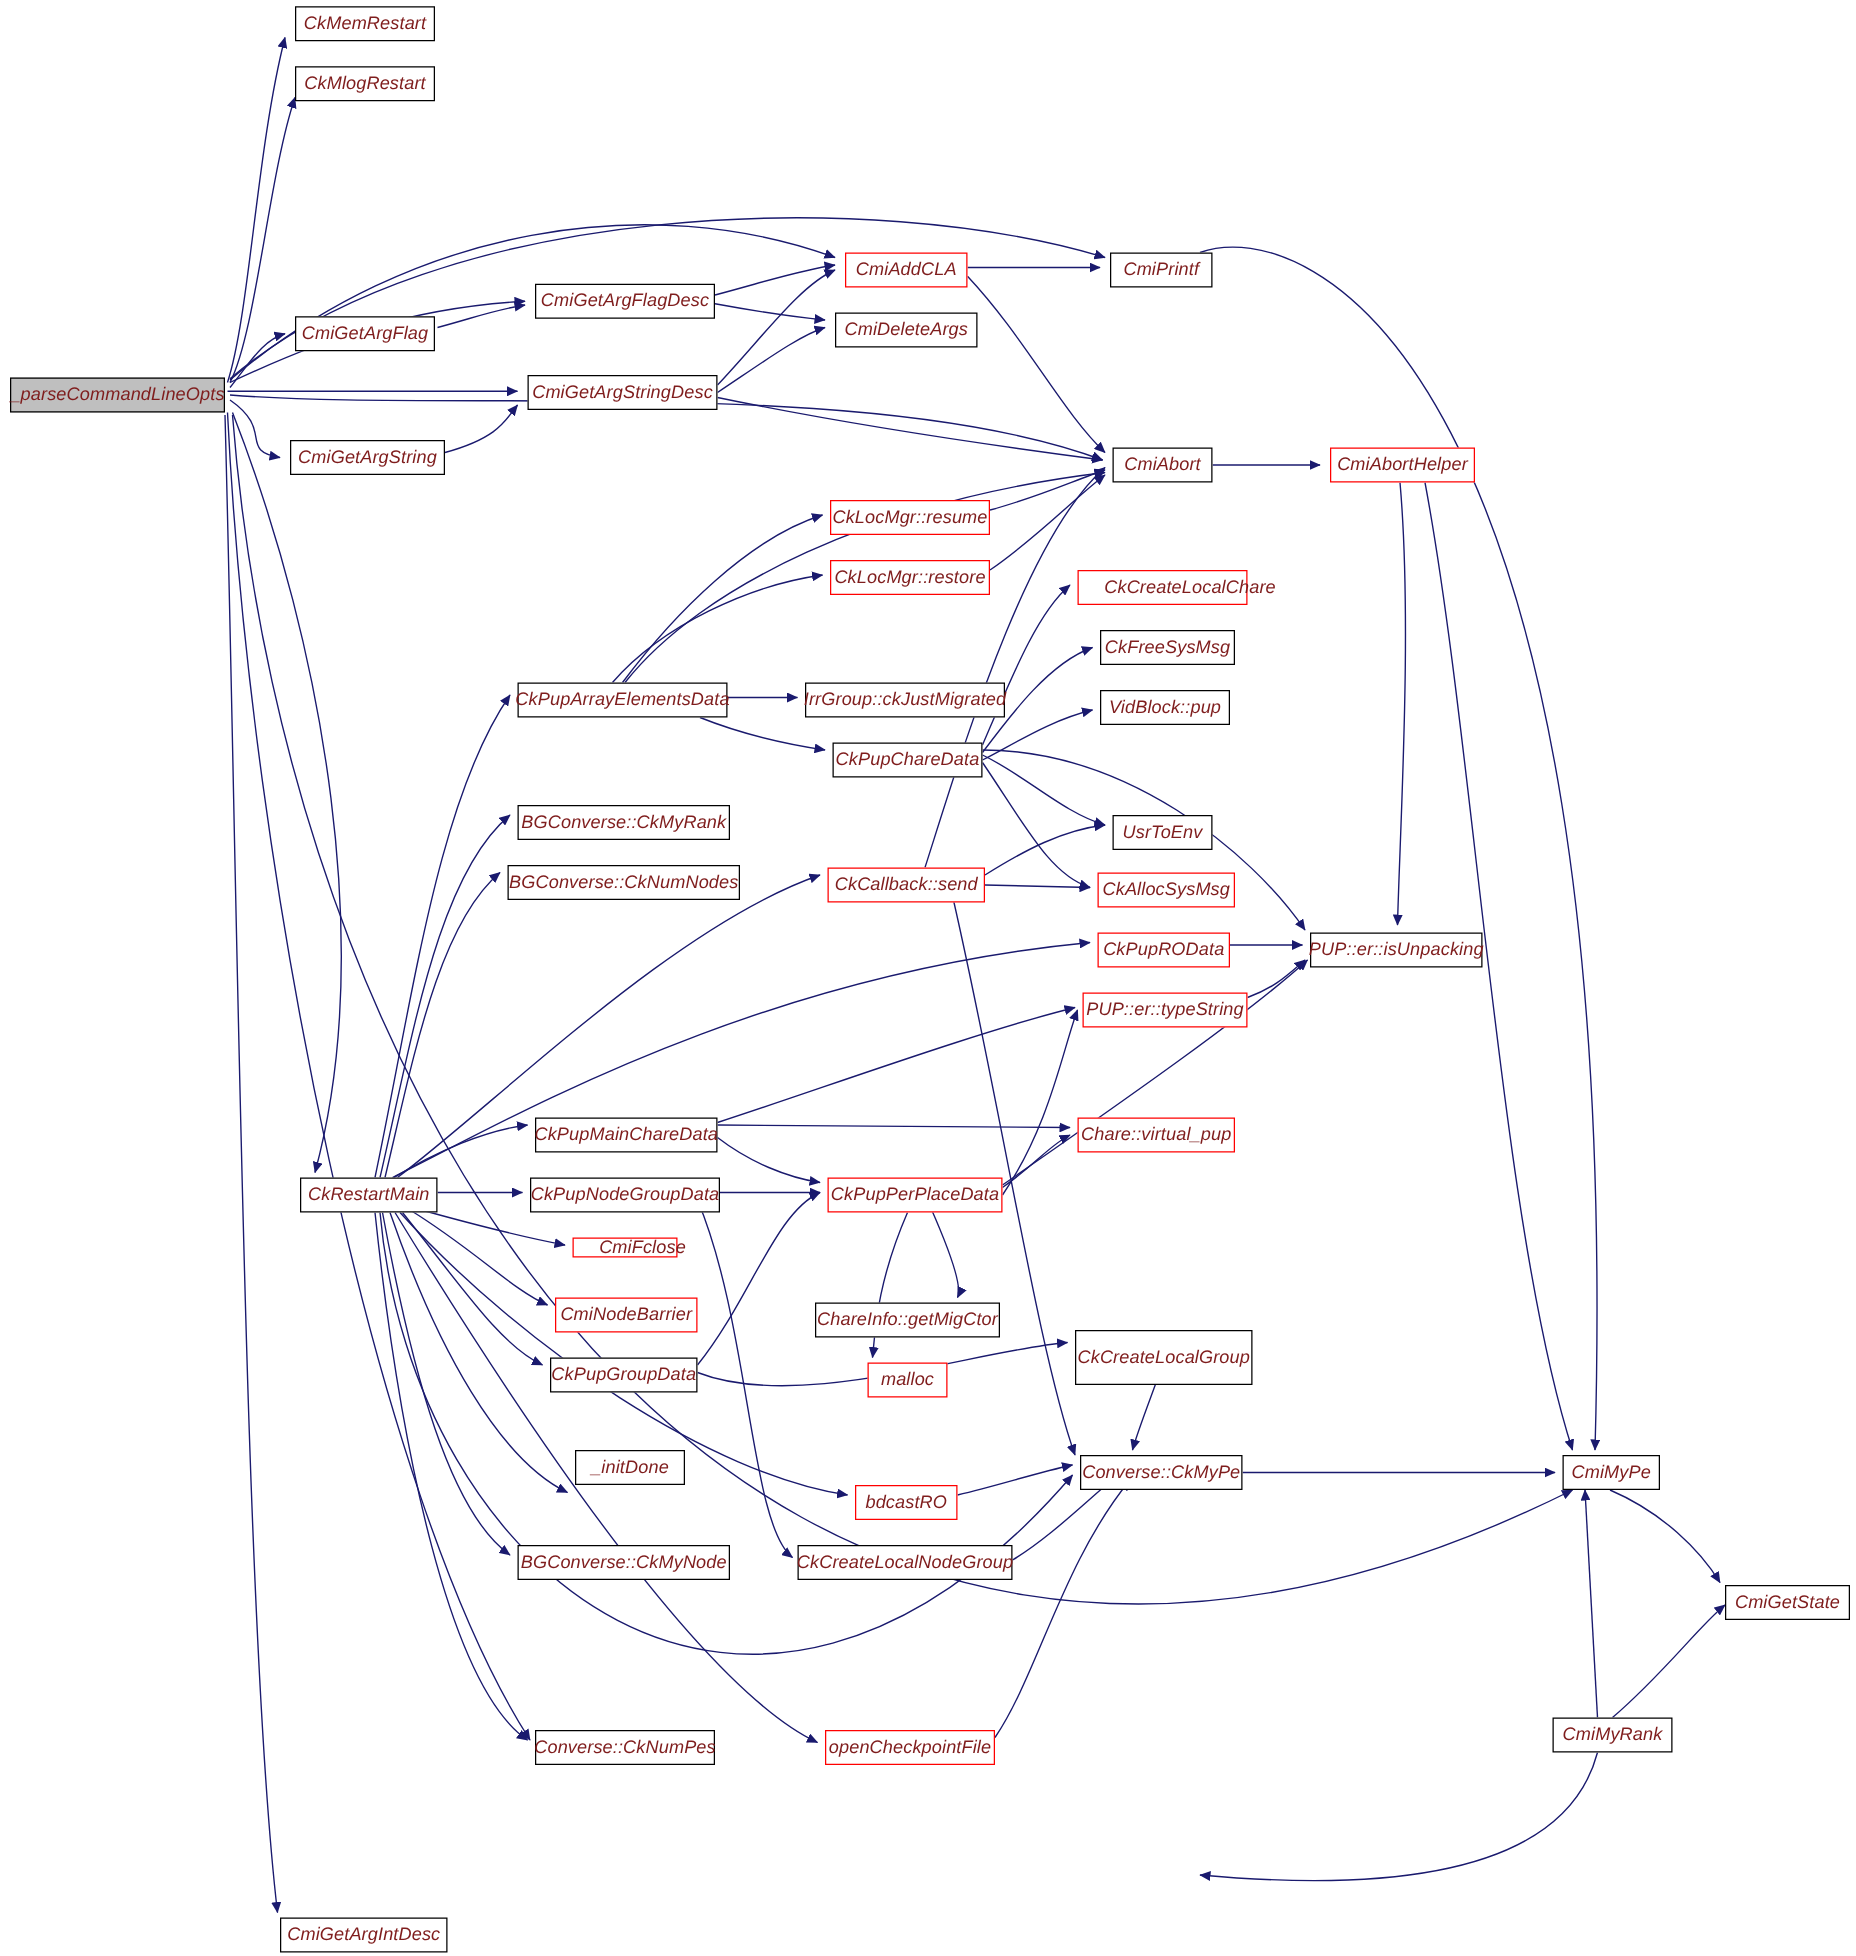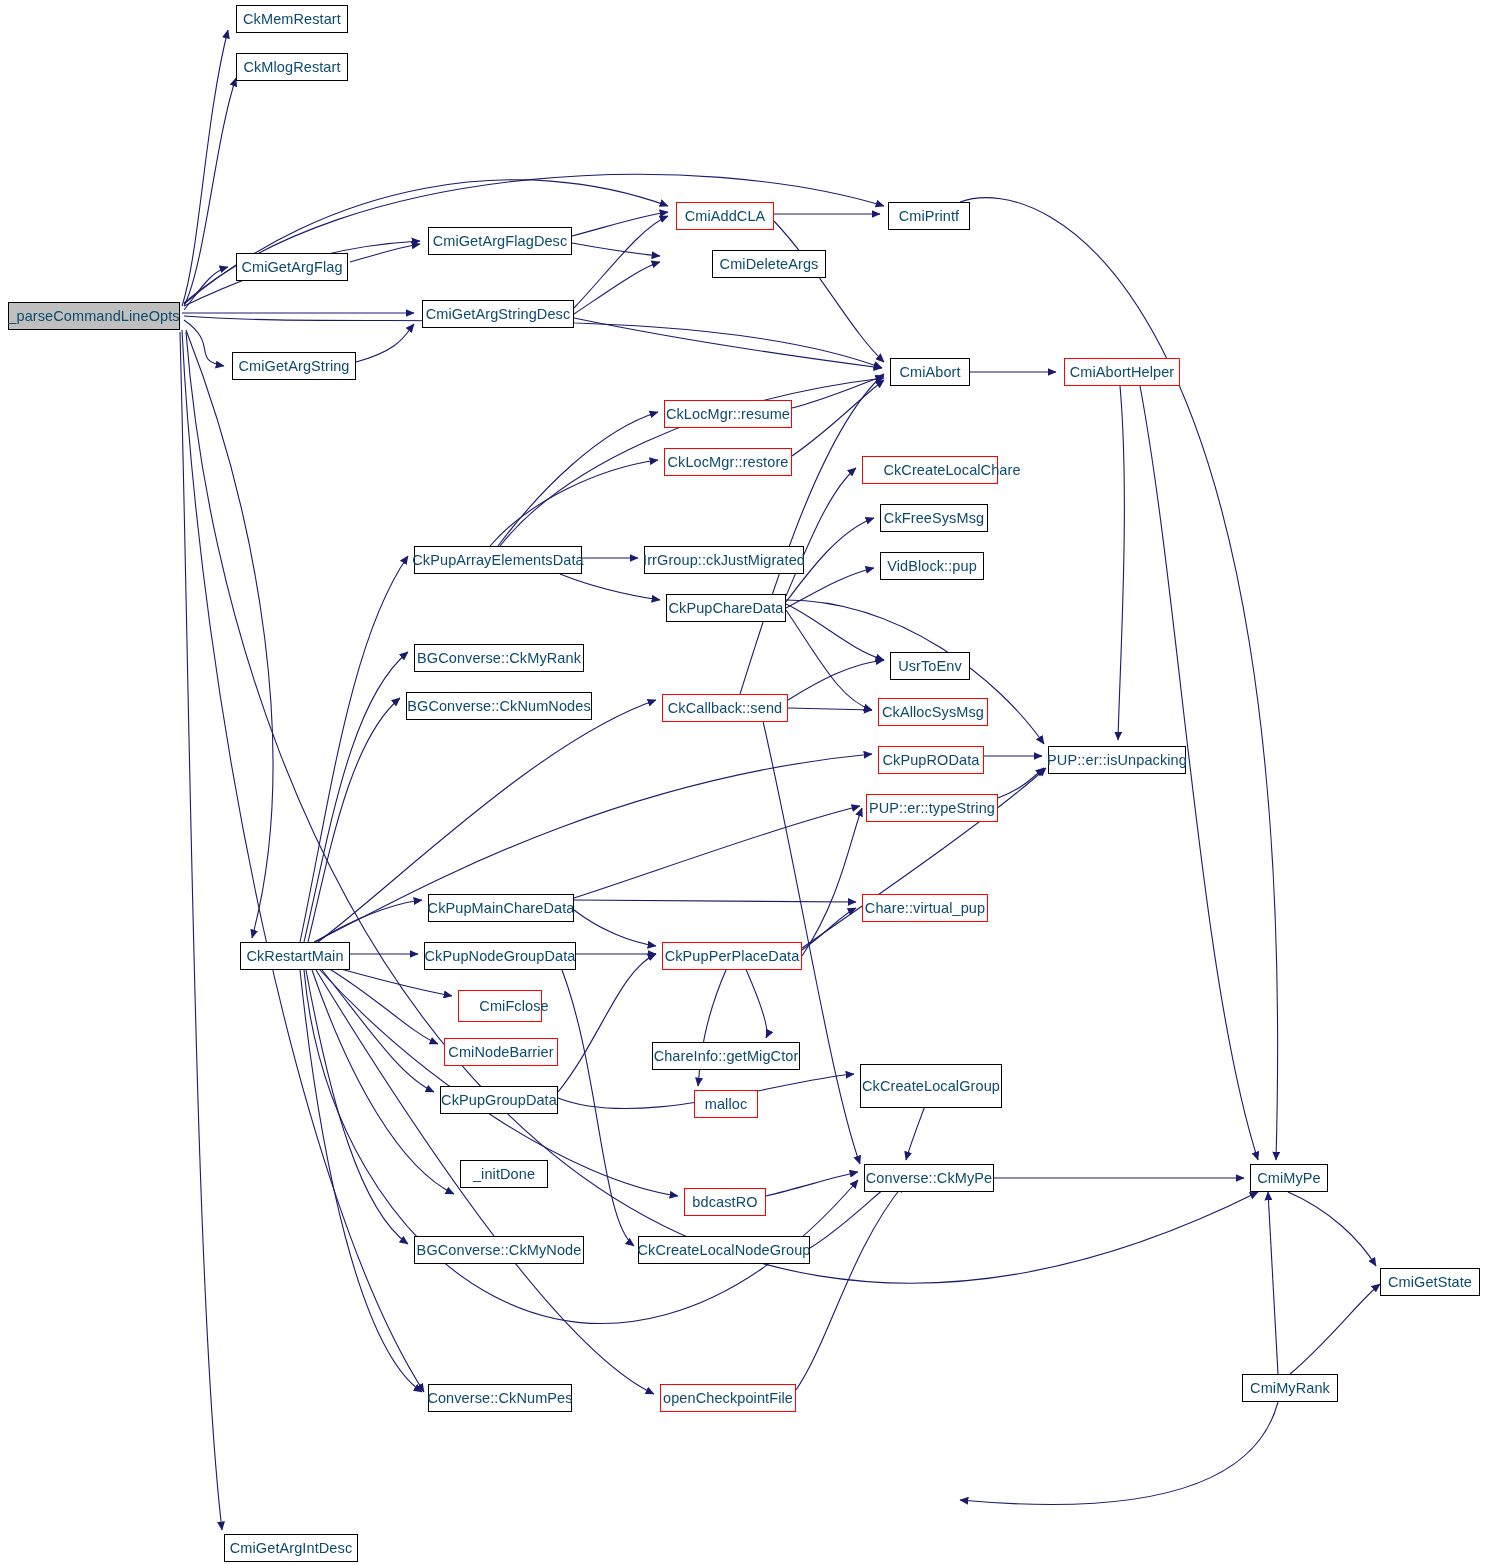--- a/index.html
+++ b/index.html
@@ -9,28 +9,29 @@
     background:#ffffff;
     font-family:"Liberation Sans", sans-serif;
     overflow:hidden;
   }
   svg#edges{position:absolute;left:0;top:0;width:1485px;height:1565px;}
   .node{
     position:absolute;
     box-sizing:border-box;
     border:1px solid #000000;
     background:#ffffff;
-    color:#0c4a6e;
+    color:#7f1d1d;
     font-size:14.5px;
     line-height:1;
     display:flex;
     align-items:center;
     justify-content:center;
     white-space:nowrap;
     letter-spacing:.1px;
+    font-style:italic;
   }
   .node.red{border-color:#ff0000;}
   .node.root{background:#bfbfbf;border-color:#000000;}
 </style>
 </head>
 <body>
 
 <div id="canvas">
   <svg id="edges" viewBox="0 0 1485 1565" xmlns="http://www.w3.org/2000/svg">
     <defs>
@@ -139,21 +140,21 @@
 
 <div class="node root" style="left: 8px; top: 302px; width: 172px; height: 28px;">_parseCommandLineOpts</div>
     <div class="node" style="left: 236px; top: 5px; width: 112px; height: 28px;">CkMemRestart</div>
     <div class="node" style="left: 236px; top: 53px; width: 112px; height: 28px;">CkMlogRestart</div>
     <div class="node" style="left: 428px; top: 227px; width: 144px; height: 28px;">CmiGetArgFlagDesc</div>
     <div class="node" style="left: 236px; top: 253px; width: 112px; height: 28px;">CmiGetArgFlag</div>
     <div class="node" style="left: 422px; top: 300px; width: 152px; height: 28px;">CmiGetArgStringDesc</div>
     <div class="node" style="left: 232px; top: 352px; width: 124px; height: 28px;">CmiGetArgString</div>
     <div class="node red" style="left: 676px; top: 202px; width: 98px; height: 28px;">CmiAddCLA</div>
     <div class="node" style="left: 888px; top: 202px; width: 82px; height: 28px;">CmiPrintf</div>
-    <div class="node" style="left: 668px; top: 250px; width: 114px; height: 28px; margin-left: 44px;">CmiDeleteArgs</div>
+    <div class="node" style="left: 668px; top: 250px; width: 114px; height: 28px;">CmiDeleteArgs</div>
     <div class="node" style="left: 890px; top: 358px; width: 80px; height: 28px;">CmiAbort</div>
     <div class="node red" style="left: 1064px; top: 358px; width: 116px; height: 28px;">CmiAbortHelper</div>
     <div class="node red" style="left: 664px; top: 400px; width: 128px; height: 28px;">CkLocMgr::resume</div>
     <div class="node red" style="left: 664px; top: 448px; width: 128px; height: 28px;">CkLocMgr::restore</div>
     <div class="node red" style="left: 862px; top: 456px; width: 136px; height: 28px; padding-left: 44px;">CkCreateLocalChare</div>
     <div class="node" style="left: 880px; top: 504px; width: 108px; height: 28px;">CkFreeSysMsg</div>
     <div class="node" style="left: 880px; top: 552px; width: 104px; height: 28px;">VidBlock::pup</div>
     <div class="node" style="left: 414px; top: 546px; width: 168px; height: 28px;">CkPupArrayElementsData</div>
     <div class="node" style="left: 644px; top: 546px; width: 160px; height: 28px;">IrrGroup::ckJustMigrated</div>
     <div class="node" style="left: 666px; top: 594px; width: 120px; height: 28px;">CkPupChareData</div>
@@ -163,21 +164,21 @@
     <div class="node red" style="left: 662px; top: 694px; width: 126px; height: 28px;">CkCallback::send</div>
     <div class="node red" style="left: 878px; top: 698px; width: 110px; height: 28px;">CkAllocSysMsg</div>
     <div class="node" style="left: 1048px; top: 746px; width: 138px; height: 28px;">PUP::er::isUnpacking</div>
     <div class="node red" style="left: 878px; top: 746px; width: 106px; height: 28px;">CkPupROData</div>
     <div class="node red" style="left: 866px; top: 794px; width: 132px; height: 28px;">PUP::er::typeString</div>
     <div class="node red" style="left: 862px; top: 894px; width: 126px; height: 28px;">Chare::virtual_pup</div>
     <div class="node" style="left: 428px; top: 894px; width: 146px; height: 28px;">CkPupMainChareData</div>
     <div class="node" style="left: 240px; top: 942px; width: 110px; height: 28px;">CkRestartMain</div>
     <div class="node" style="left: 424px; top: 942px; width: 152px; height: 28px;">CkPupNodeGroupData</div>
     <div class="node red" style="left: 662px; top: 942px; width: 140px; height: 28px;">CkPupPerPlaceData</div>
-    <div class="node red" style="left: 458px; top: 990px; width: 84px; height: 32px; padding-left: 28px;">CmiFclose</div>
+    <div class="node red" style="left: 458px; top: 990px; width: 84px; height: 16px; padding-left: 28px;">CmiFclose</div>
     <div class="node red" style="left: 444px; top: 1038px; width: 114px; height: 28px;">CmiNodeBarrier</div>
     <div class="node" style="left: 652px; top: 1042px; width: 148px; height: 28px;">ChareInfo::getMigCtor</div>
     <div class="node" style="left: 860px; top: 1064px; width: 142px; height: 44px;">CkCreateLocalGroup</div>
     <div class="node" style="left: 440px; top: 1086px; width: 118px; height: 28px;">CkPupGroupData</div>
     <div class="node red" style="left: 694px; top: 1090px; width: 64px; height: 28px;">malloc</div>
     <div class="node" style="left: 864px; top: 1164px; width: 130px; height: 28px;">Converse::CkMyPe</div>
     <div class="node" style="left: 1250px; top: 1164px; width: 78px; height: 28px;">CmiMyPe</div>
     <div class="node" style="left: 460px; top: 1160px; width: 88px; height: 28px;">_initDone</div>
     <div class="node red" style="left: 684px; top: 1188px; width: 82px; height: 28px;">bdcastRO</div>
     <div class="node" style="left: 414px; top: 1236px; width: 170px; height: 28px;">BGConverse::CkMyNode</div>

